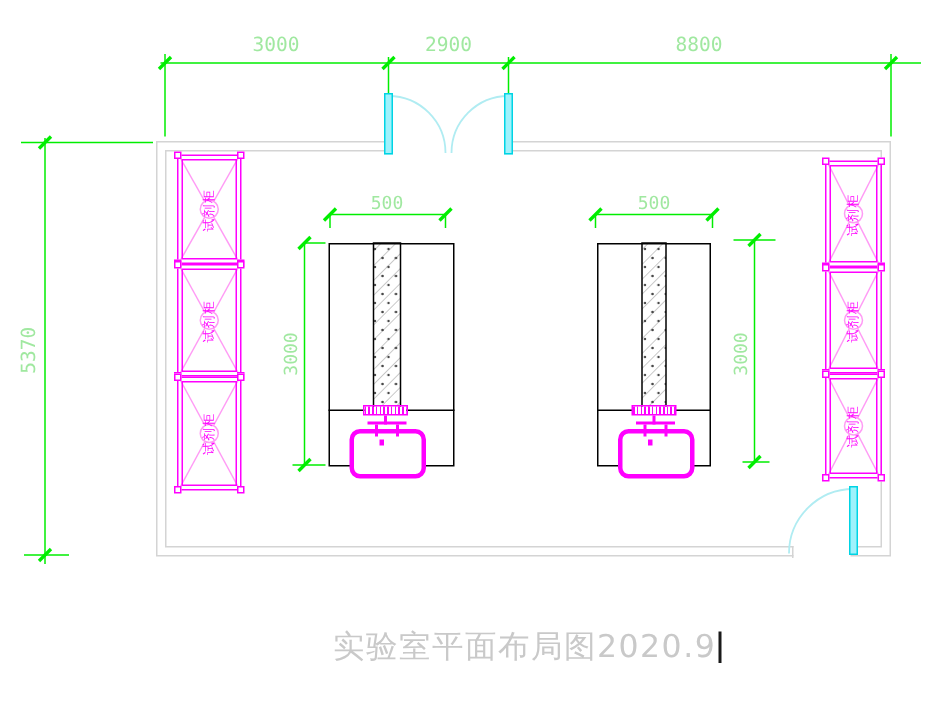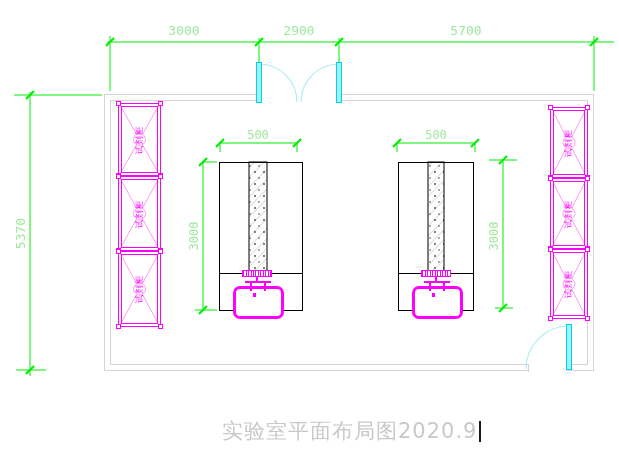--- a/index.html
+++ b/index.html
@@ -218,21 +218,21 @@
   <div class="mag" style="left:443px;top:283px;width:2px;height:8px;"></div>
   <div class="mag" style="left:432px;top:293px;width:3px;height:4px;"></div>
   <div class="basin" style="left:412px;top:286px;width:51px;height:33px;"></div>
 
   <div class="jamb" style="left:256px;top:62px;width:6px;height:41px;"></div>
   <div class="jamb" style="left:336px;top:62px;width:6px;height:41px;"></div>
   <div class="jamb" style="left:566px;top:324px;width:6px;height:46px;"></div>
 
   <div class="dimtext" style="left:154px;top:23px;width:60px;">3000</div>
   <div class="dimtext" style="left:269px;top:23px;width:60px;">2900</div>
-  <div class="dimtext" style="left:436px;top:23px;width:60px;">5700</div>
+  <div class="dimtext" style="left:436px;top:23px;width:60px;">8800</div>
   <div class="dimtext vrot" style="left:-10px;top:226px;width:60px;">5370</div>
   <div class="dimtext small" style="left:238px;top:128px;width:40px;">500</div>
   <div class="dimtext small vrot" style="left:164px;top:229px;width:60px;">3000</div>
   <div class="dimtext small" style="left:416px;top:128px;width:40px;">500</div>
   <div class="dimtext small vrot" style="left:464px;top:229px;width:60px;">3000</div>
 
   <div class="title">
     <span>实验室平面布局图2020.9</span>
     <span class="caret"></span>
   </div>

